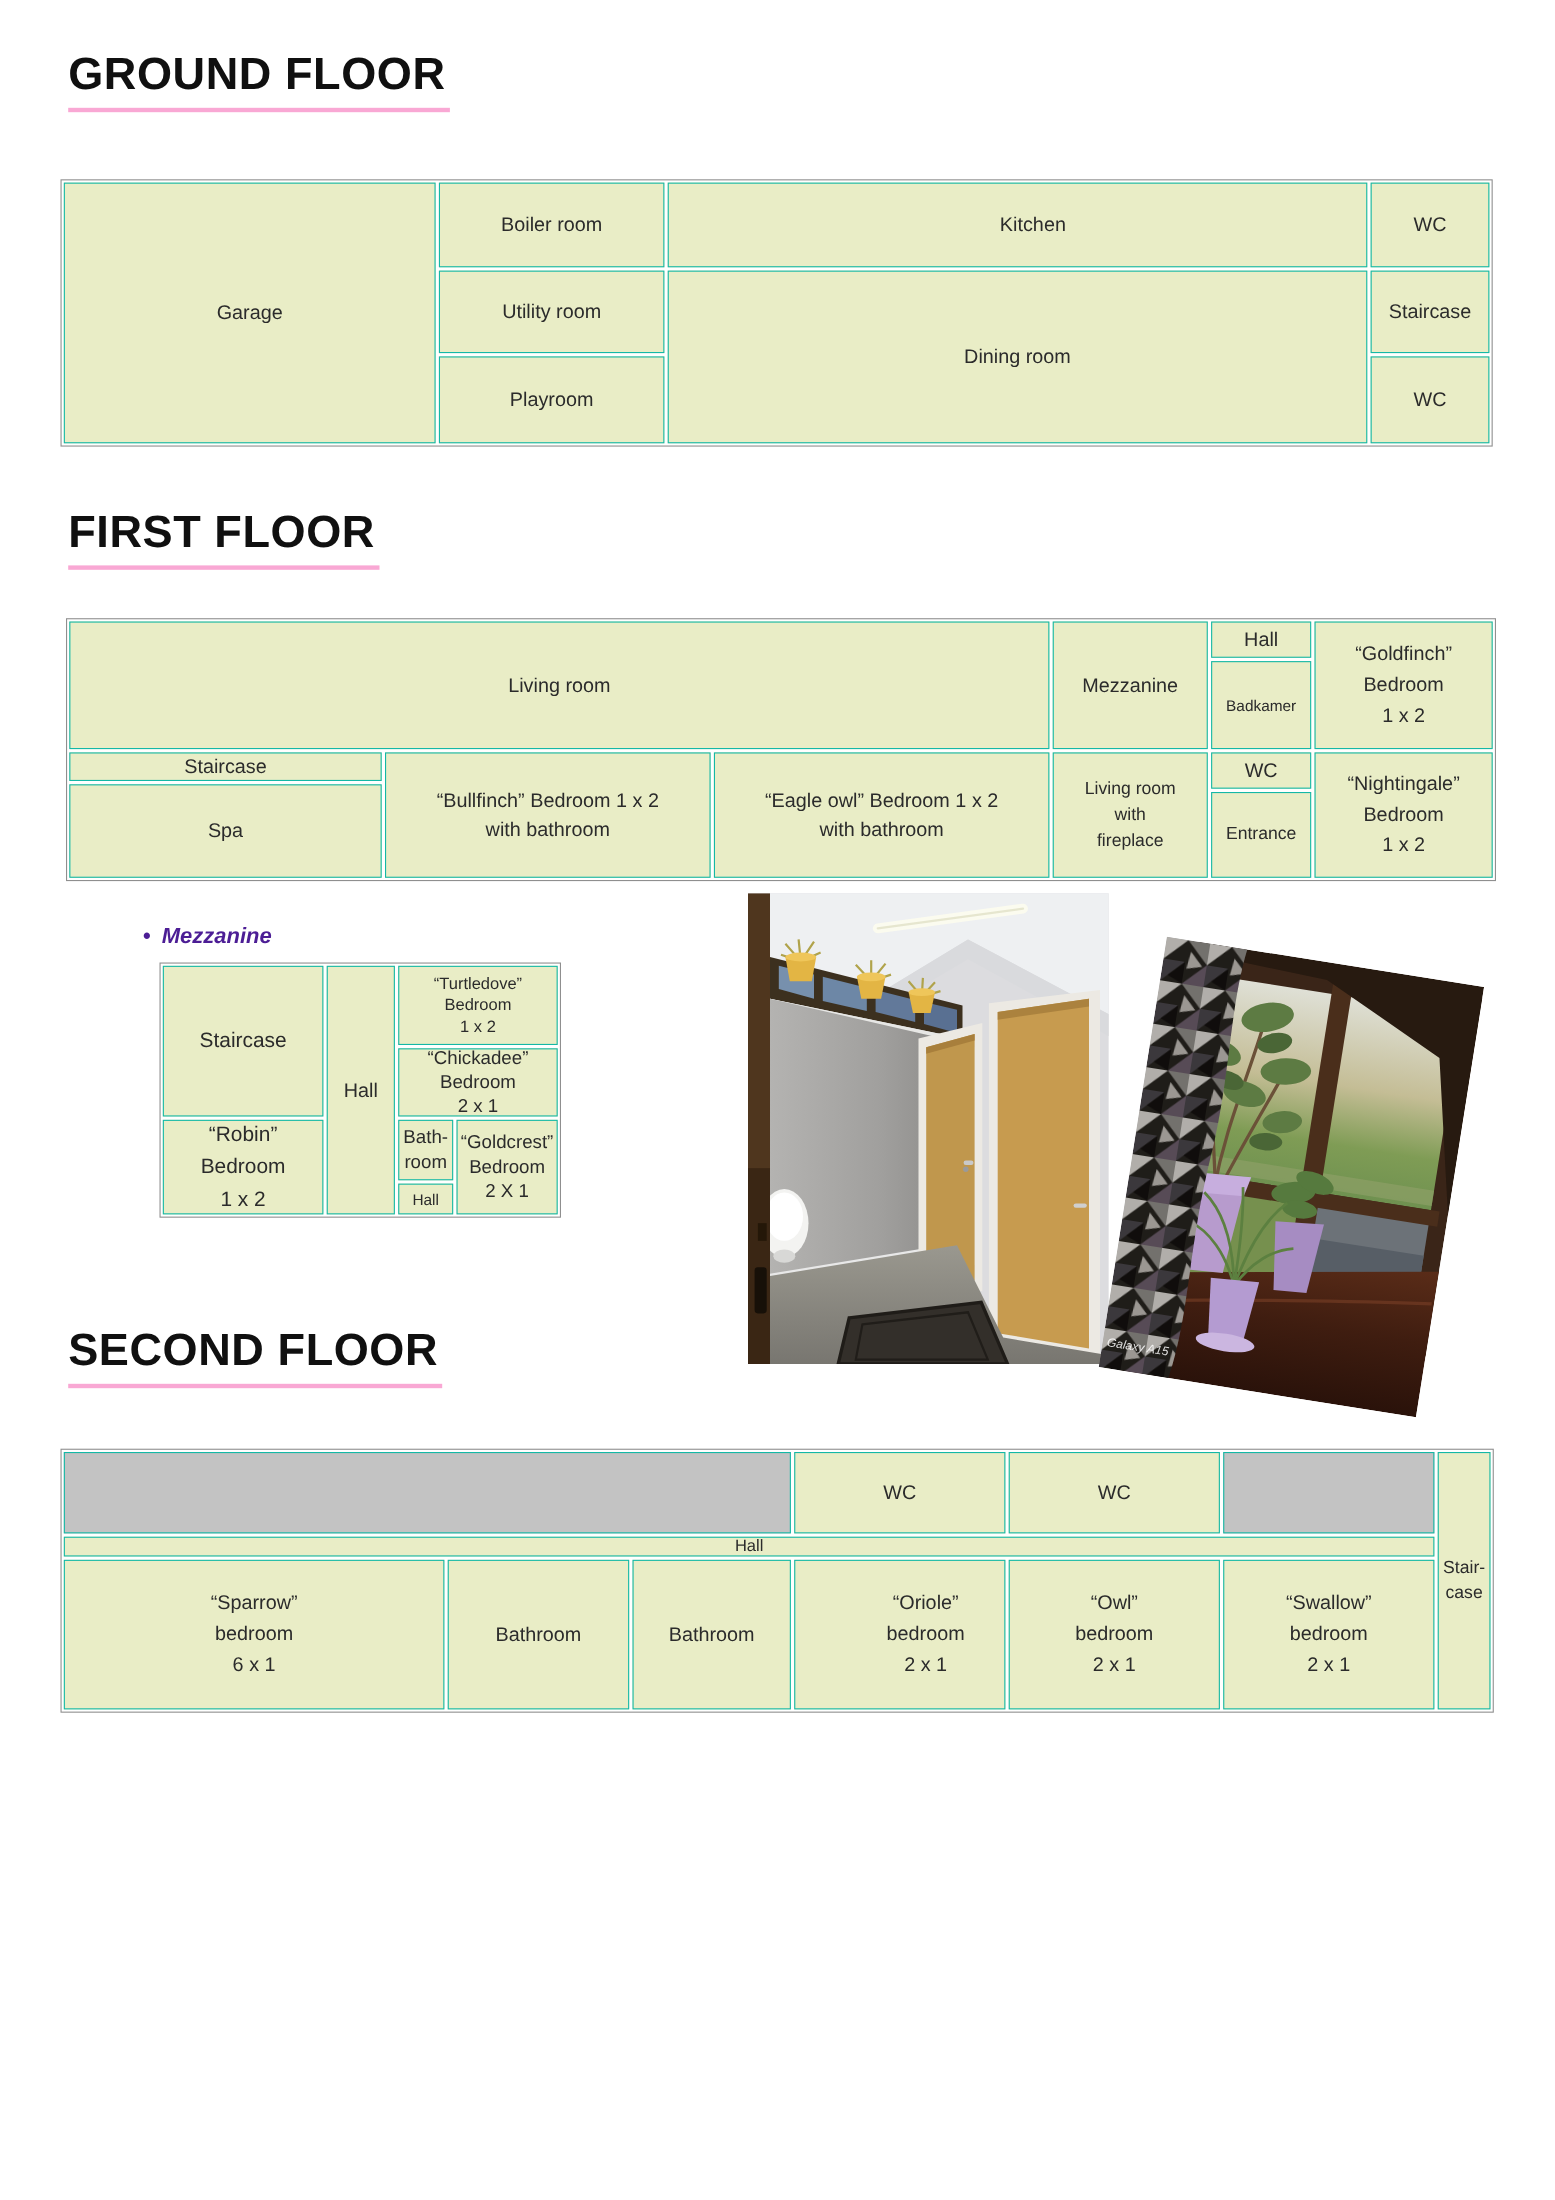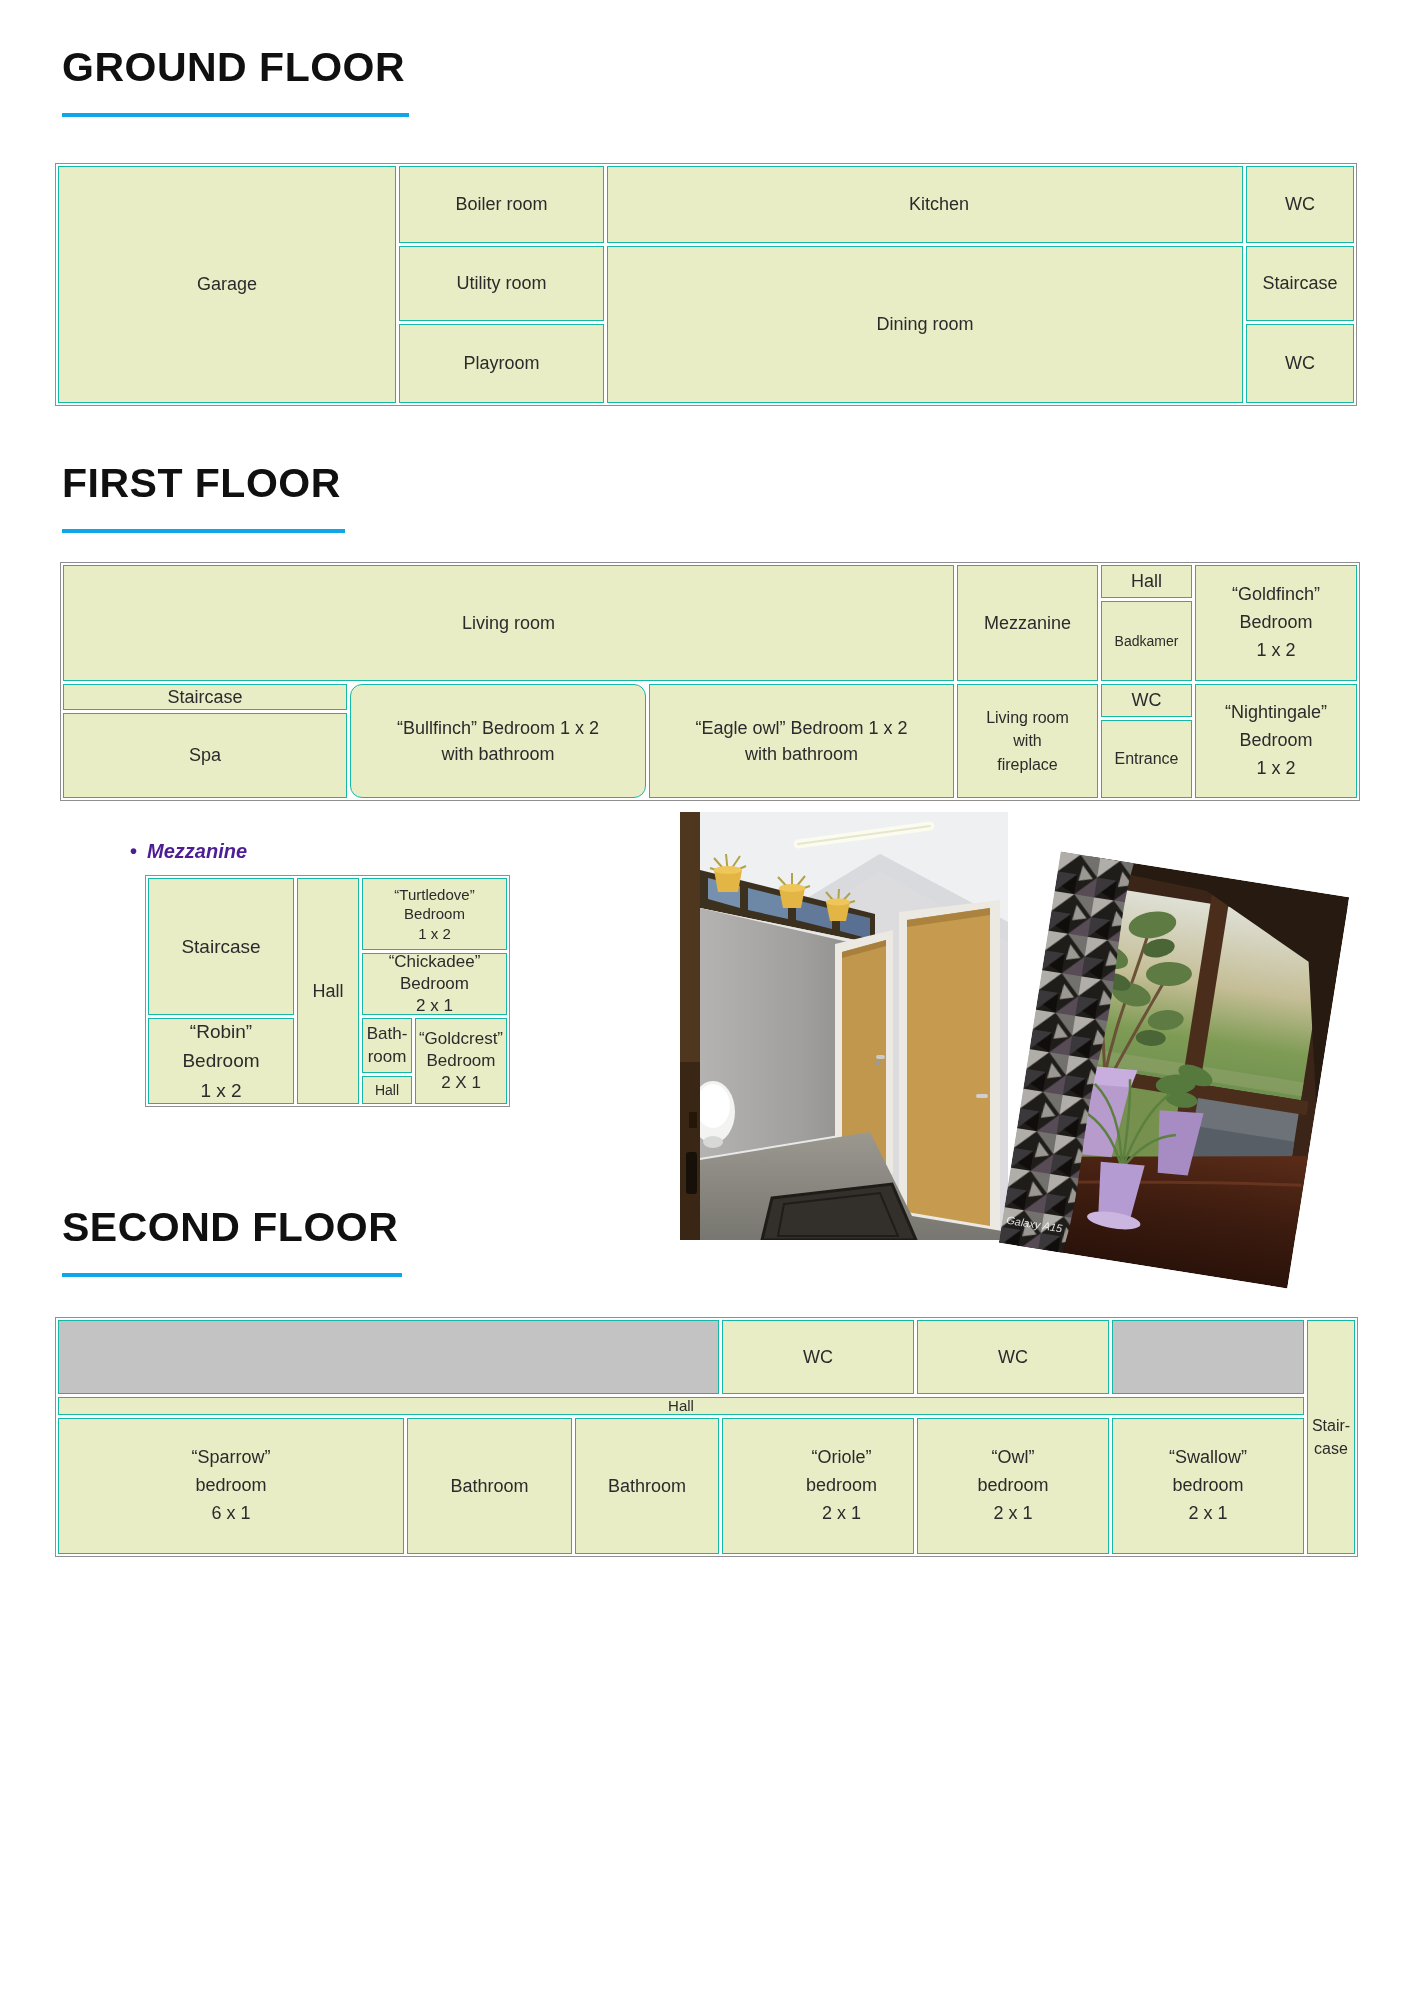--- a/index.html
+++ b/index.html
@@ -1,19 +1,19 @@
 <!DOCTYPE html>
 <html><head>
 <meta charset="utf-8">
 <style>
   html,body{margin:0;padding:0;background:#ffffff;}
   .page{position:relative;width:1414px;height:2000px;background:#fff;overflow:hidden;
         font-family:"Liberation Sans",sans-serif;color:#262626;}
   .h1{position:absolute;display:inline-block;font-size:41px;font-weight:600;color:#101010;
-      letter-spacing:.5px;border-bottom:4px solid #0ea5e9;padding:0 4px 22px 0;white-space:nowrap;}
+      letter-spacing:.5px;border-bottom:4px solid #f9a8d4;padding:0 4px 7px 0;white-space:nowrap;}
   .tbl{position:absolute;display:grid;gap:3px;background:#fff;border:1px solid #8f8f8f;padding:2px;}
   .c{background:#e9edc6;border:1px solid #14b8a6;display:flex;align-items:center;justify-content:center;
      text-align:center;white-space:pre-line;font-size:18px;line-height:1.45;color:#2b2b2b;}
   .gray{background:#c3c3c3;}
   .sub{display:grid;gap:3px;}
   .lh-lg{line-height:1.55;}
   .fs14{font-size:14px;}
   .fs15{font-size:15px;}
   .fs16{font-size:16px;}
   .fs13{font-size:17px;line-height:1.3;}
@@ -51,21 +51,21 @@
       <div class="c">Hall</div>
       <div class="c fs14">Badkamer</div>
     </div>
     <div class="c lh-lg" style="grid-area:1/6/2/7;">“Goldfinch”
 Bedroom
 1 x 2</div>
     <div class="sub" style="grid-area:2/1/3/2;grid-template-rows:26px 1fr;">
       <div class="c">Staircase</div>
       <div class="c">Spa</div>
     </div>
-    <div class="c" style="grid-area:2/2/3/3;border-radius:12px;">“Bullfinch” Bedroom 1 x 2
+    <div class="c" style="grid-area:2/2/3/3;">“Bullfinch” Bedroom 1 x 2
 with bathroom</div>
     <div class="c" style="grid-area:2/3/3/4;">“Eagle owl” Bedroom 1 x 2
 with bathroom</div>
     <div class="c fs16" style="grid-area:2/4/3/5;">Living room
 with
 fireplace</div>
     <div class="sub" style="grid-area:2/5/3/6;grid-template-rows:33px 1fr;">
       <div class="c">WC</div>
       <div class="c fs16">Entrance</div>
     </div>

